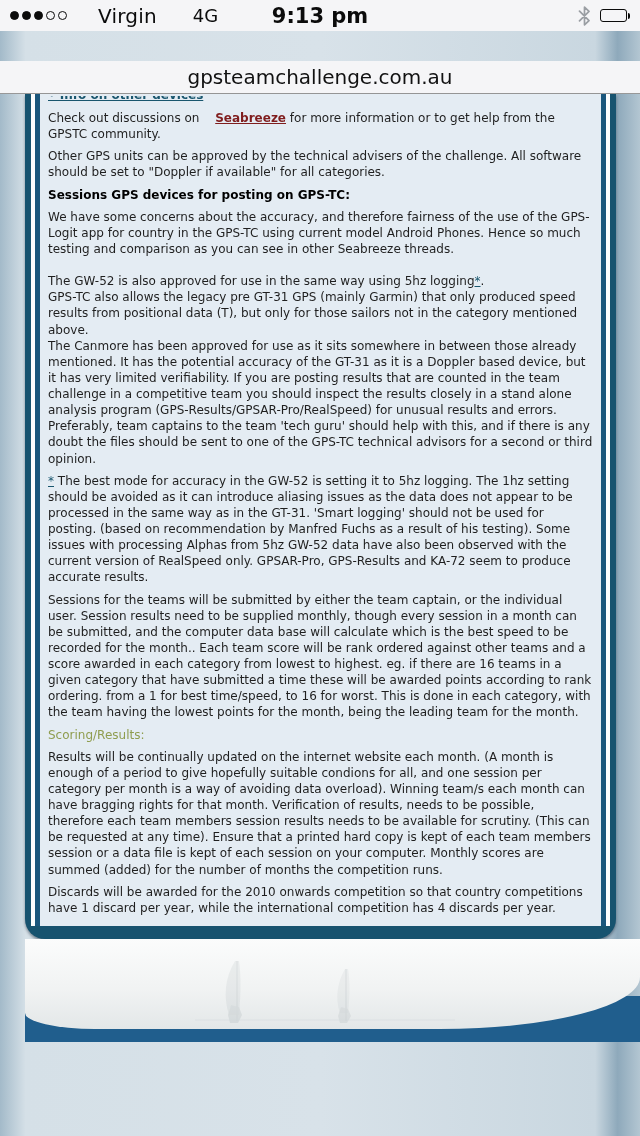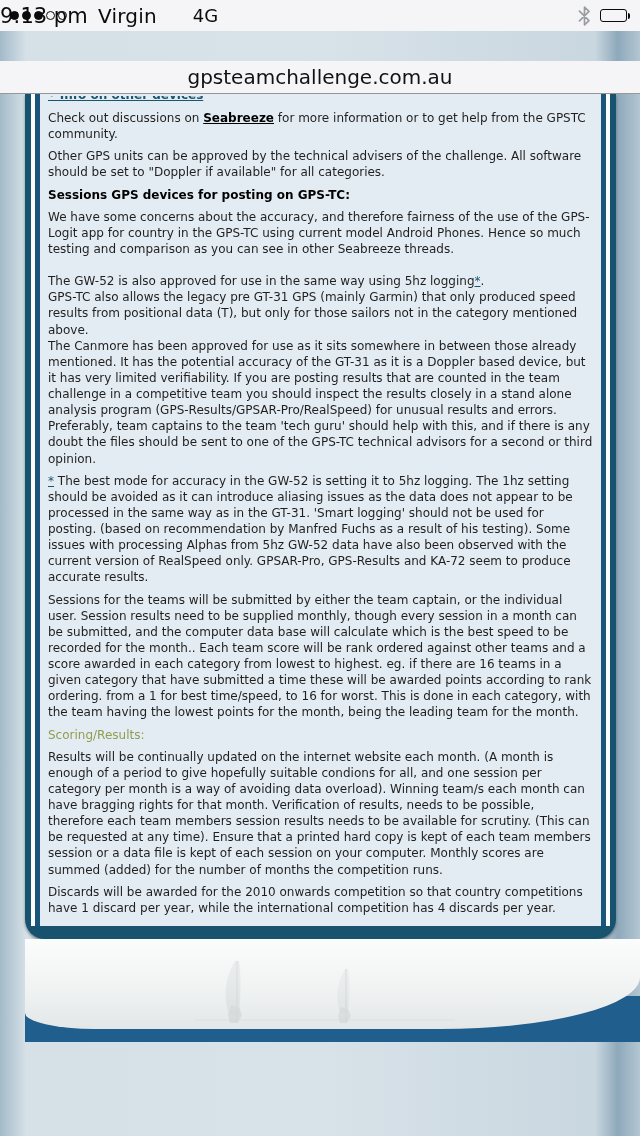--- a/index.html
+++ b/index.html
@@ -13,21 +13,21 @@
   
   .statusbar {
     height:31px; background:#f5f5f7; display:flex; align-items:center;
     padding:0 10px; color:#0b0b0b;gap:24px;
   }
   .sig-dots { display:flex; gap:3px; align-items:center; margin-right:7px; }
   .dot { width:9px; height:9px; border-radius:50%; border:1.4px solid #0b0b0b; }
   .dot.full { background:#0b0b0b; }
   .carrier { font-size:20px; margin-right:12px; letter-spacing:.2px; }
   .network { font-size:18px; }
-  .sb-time { position:absolute; left:0; right:0; font-size:21px; font-weight:normal; pointer-events:none; }
+  .sb-time { position:absolute; left:0; right:0; text-align:center; font-size:21px; font-weight:bold; pointer-events:none; }
   .sb-right { margin-left:auto; display:flex; align-items:center; gap:9px; }
   .bt-icon svg { display:block; }
   .battery { display:flex; align-items:center; }
   .bat-body { width:27px; height:13px; border:1.6px solid #0b0b0b; border-radius:3px; padding:1.2px; }
   .bat-fill { height:100%; width:36%; background:#0b0b0b; border-radius:1px; }
   .bat-cap { width:2.5px; height:6px; background:#0b0b0b; border-radius:0 2px 2px 0; margin-left:1px; }
   .urlbar {
     height:33px; background:#f5f5f7; display:flex; align-items:center; justify-content:center;
     border-bottom:1.5px solid #989898;
     margin-top:30px;
@@ -40,21 +40,21 @@
     box-shadow:0 2px 3px rgba(0,20,40,.45);
   }
   .gap { background:#fcfdfe; padding:0 4px; }
   .content {
     background:#e4ecf3; border-left:5px solid #1a567c; border-right:5px solid #1a567c;
     padding:2px 8px 6px 8px; height:832px; overflow:hidden;
     color:#1f1f1f; font-size:12px; line-height:1.345;
   }
   .content p { margin:6px 0; }
   .content .tight { margin:0; }
-  a.tlink { color:#000000; font-weight:bold; text-decoration:underline; cursor:pointer; }
+  a.tlink { color:#7f1d1d; font-weight:bold; text-decoration:underline; cursor:pointer;margin-left:12px; }
   a.star { color:#19566e; text-decoration:underline; cursor:pointer; font-weight:normal; }
   .cutlink { display:block; height:8px; overflow:hidden; }
   .cutlink span { display:inline-block; transform:translateY(-9px); font-weight:bold; color:#19566e; text-decoration:underline; }
   .bold-head { font-weight:bold; color:#000; }
   .olive-head { color:#8f9d4f; margin:8px 0 0 0; }
   
   .lower { position:relative; height:103px; margin-left:25px; }
   .bottombar { position:absolute; left:0; right:0; bottom:0; height:46px; background:#205e8d; }
   .footer-white {
     position:absolute; top:0; left:0; right:0; height:90px;

